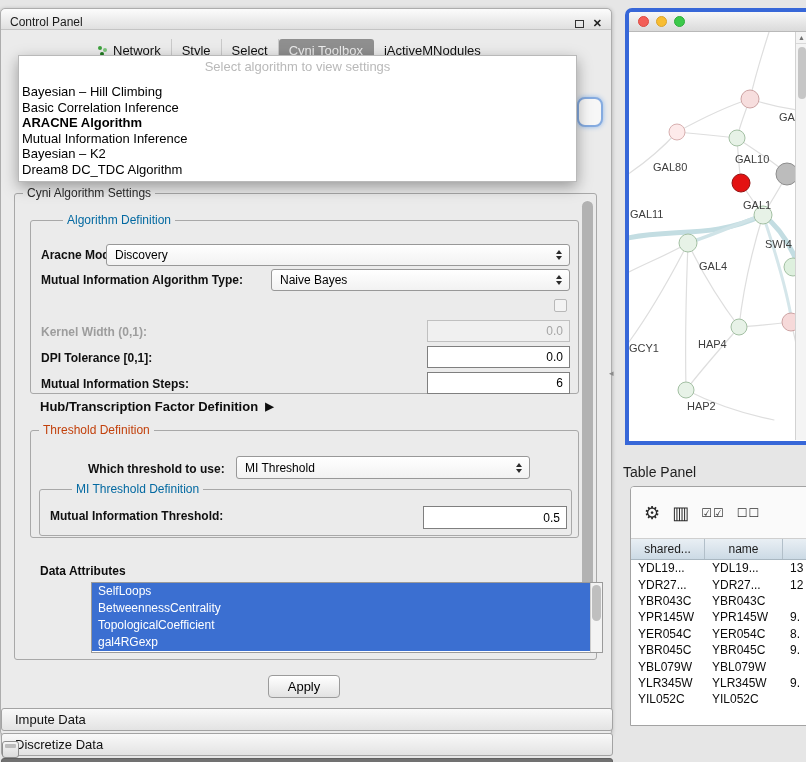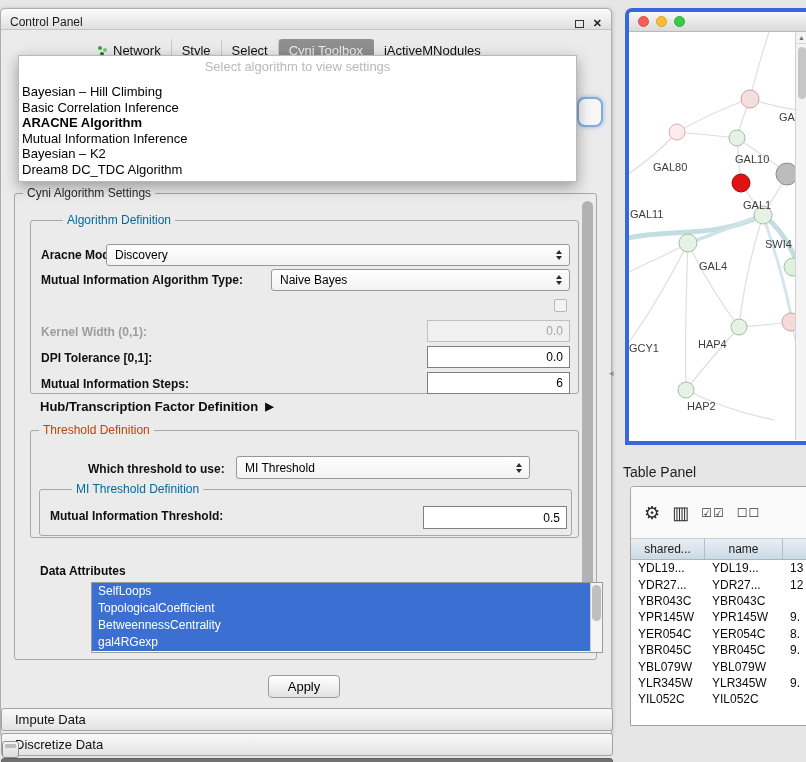--- a/index.html
+++ b/index.html
@@ -186,22 +186,22 @@
         <span class="lbl" style="top:19px">Mutual Information Threshold:</span>
         <div class="field" style="left:383px;top:16px;width:144px;height:23px">0.5</div>
       </div>
     </div>
 
 
     <span id="attr-label">Data Attributes</span>
 
     <div class="listbox" id="attr-list">
       <div class="attr sel">SelfLoops</div>
+        <div class="attr sel">BetweennessCentrality</div>
         <div class="attr sel">TopologicalCoefficient</div>
-        <div class="attr sel">BetweennessCentrality</div>
         <div class="attr sel">gal4RGexp</div>
         <div class="list-scroll">
           <div class="list-thumb"></div>
         </div>
     </div>
   </div>
 
   <button class="apply">Apply</button>
 
   <div class="bottom-tabs" id="bottom-tabs">

